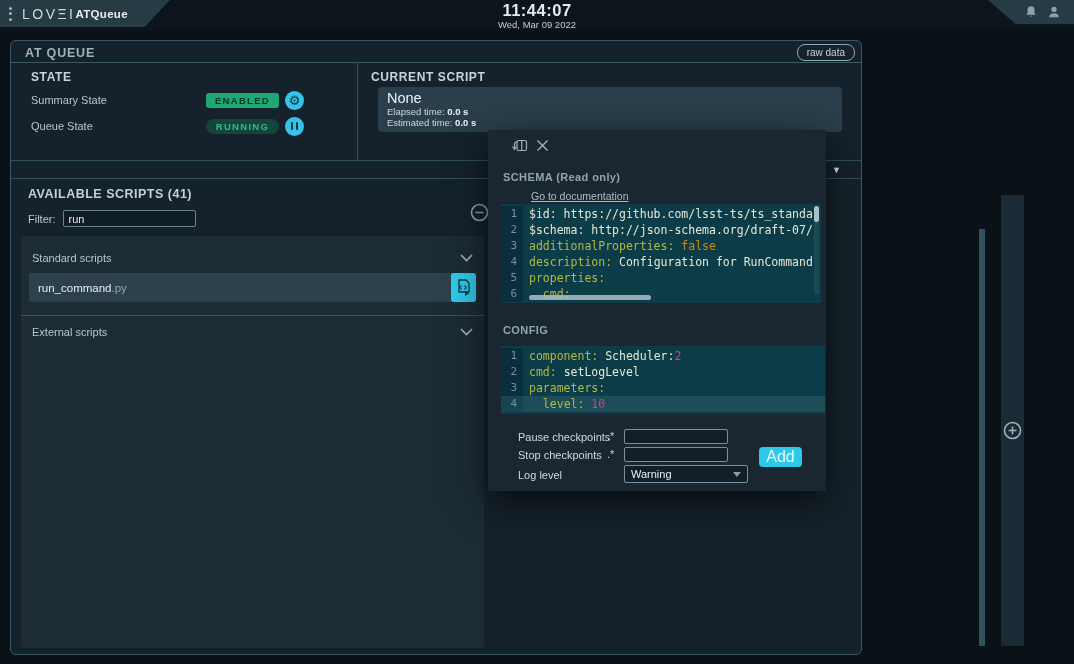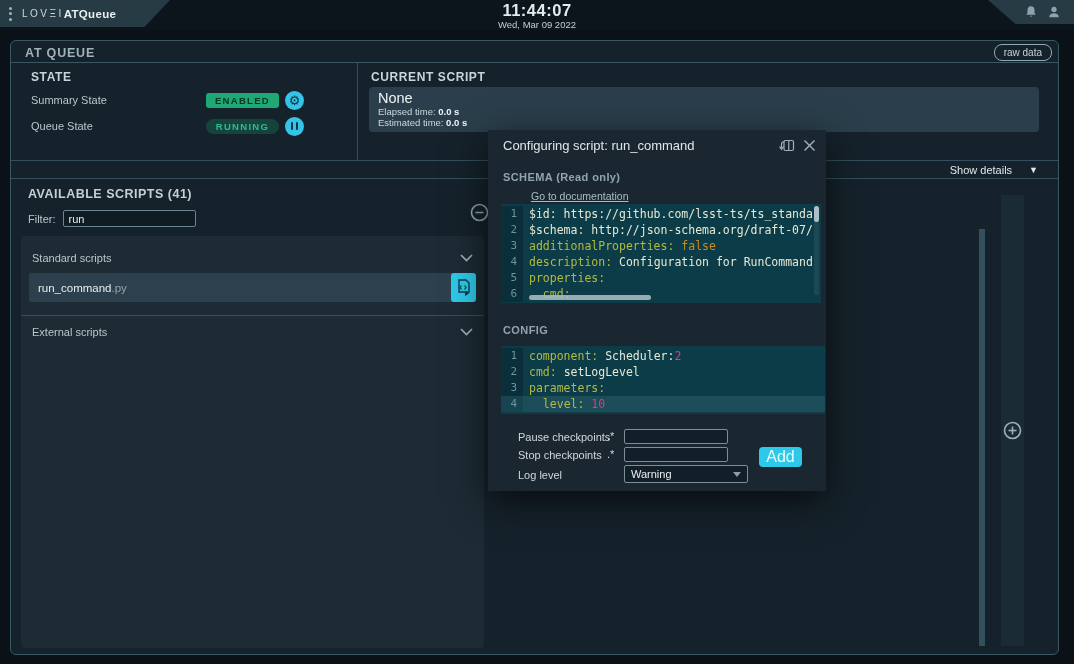--- a/index.html
+++ b/index.html
@@ -13,35 +13,35 @@
 
   
   .topbar { position:absolute; left:0; top:0; width:1074px; height:30px; background:#0c151c; }
   .topbar-tab-left {
     position:absolute; left:0; top:0; height:27px; width:170px;
     background:#273b45; clip-path:polygon(0 0, 100% 0, 85% 100%, 0 100%);
     display:flex; align-items:center; padding-left:9px;
   }
   .kebab { display:flex; flex-direction:column; gap:2.5px; margin-right:10px; cursor:pointer; }
   .kebab i { width:3px; height:3px; border-radius:50%; background:#9fb3bb; display:block; }
-  .logo { font-size:10px; letter-spacing:2.5px; color:#cfd9de; font-weight:400; }
+  .logo { font-size:14px; letter-spacing:2.5px; color:#cfd9de; font-weight:400; }
   .app-name { font-size:11.5px; font-weight:bold; color:#e8eef1; margin-left:0; letter-spacing:0.3px; }
   .clock { position:absolute; left:0; right:0; top:1px; text-align:center; pointer-events:none; }
   .clock .time { font-size:16.5px; font-weight:bold; color:#e3ebee; letter-spacing:0.5px; }
   .clock .date { font-size:9.5px; color:#c2ced4; margin-top:-1px; }
   .topbar-tab-right {
     position:absolute; right:0; top:0; height:24px; width:86px;
     background:#273b45; clip-path:polygon(0 0, 100% 0, 100% 100%, 32% 100%);
     display:flex; align-items:center; justify-content:flex-end; gap:9px; padding-right:13px;
   }
   .tb-icon { width:14px; height:14px; cursor:pointer; }
 
   
   .panel {
-    position:absolute; left:10px; top:40px; width:1049px; height:615px;
+    position:absolute; left:10px; top:40px; width:852px; height:615px;
     background:#15222b; border:1px solid #3a5864; border-radius:6px;
   }
   .panel-header { position:absolute; left:0; top:0; right:0; height:22px; border-bottom:1px solid #3a5864; }
   .panel-title { position:absolute; left:14px; top:5px; font-size:12.5px; font-weight:bold; letter-spacing:0.8px; color:#9fb3bb; }
   .raw-data-btn {
     position:absolute; right:6px; top:3px; padding:2px 9px; font-size:10px; color:#c6d3d9;
     background:transparent; border:1px solid #93a8b1; border-radius:8px; cursor:pointer;
     font-family:"Liberation Sans", sans-serif;
   }
 
@@ -62,21 +62,21 @@
     position:absolute; left:254px; width:19px; height:19px; border-radius:50%;
     background:#35c4e8; display:flex; align-items:center; justify-content:center; cursor:pointer; border:none;
   }
   .gear-glyph { font-size:13px; color:#0a3844; line-height:1; }
   .pause-glyph { display:flex; gap:2.5px; }
   .pause-glyph i { display:block; width:2.5px; height:8px; background:#0a3844; border-radius:1px; }
 
   .current-col { position:absolute; left:348px; top:0; right:0; height:100%; }
   .current-col .section-title { position:absolute; left:12px; top:7px; }
   .current-card {
-    position:absolute; left:10px; top:24px; right:19px; height:45px;
+    position:absolute; left:19px; top:24px; right:19px; height:45px;
     background:#2a3f4b; border-radius:4px; padding:3px 9px;
   }
   .current-card .script-name { font-size:14.5px; color:#eef3f5; }
   .current-card .meta { font-size:9.5px; color:#ccd8dd; line-height:11px; }
   .current-card .meta b { color:#f0f5f7; }
 
   
   .details-row {
     position:absolute; left:0; top:120px; right:0; height:18px; border-bottom:1px solid #33505c;
     display:flex; align-items:center; justify-content:flex-end; padding-right:20px; gap:17px;
@@ -293,21 +293,20 @@
     <svg class="zoom-in-btn" width="19" height="19" viewBox="0 0 19 19">
       <circle cx="9.5" cy="9.5" r="8" fill="none" stroke="#9db0b8" stroke-width="1.6"></circle>
       <line x1="5.5" y1="9.5" x2="13.5" y2="9.5" stroke="#9db0b8" stroke-width="1.6"></line>
       <line x1="9.5" y1="5.5" x2="9.5" y2="13.5" stroke="#9db0b8" stroke-width="1.6"></line>
     </svg>
   </div>
 </div>
 
 <div class="modal">
   <div class="modal-header">
-    <span class="modal-title">Configuring script: run_command</span>
     <svg class="hicon" width="17" height="15" viewBox="0 0 17 15">
       <rect x="6" y="2.5" width="9.5" height="10" rx="1.5" fill="none" stroke="#9fb0ba" stroke-width="1.2"></rect>
       <line x1="10.75" y1="2.5" x2="10.75" y2="12.5" stroke="#9fb0ba" stroke-width="1.2"></line>
       <path d="M3.5 10.5V6.5a3 3 0 0 1 3-3" fill="none" stroke="#9fb0ba" stroke-width="1.2"></path>
       <path d="M1.5 8.5l2 3 2-3" fill="none" stroke="#9fb0ba" stroke-width="1.2"></path>
     </svg>
     <svg class="hicon" width="13" height="13" viewBox="0 0 13 13">
       <line x1="1.5" y1="1.5" x2="11.5" y2="11.5" stroke="#9fb0ba" stroke-width="1.4"></line>
       <line x1="11.5" y1="1.5" x2="1.5" y2="11.5" stroke="#9fb0ba" stroke-width="1.4"></line>
     </svg>

